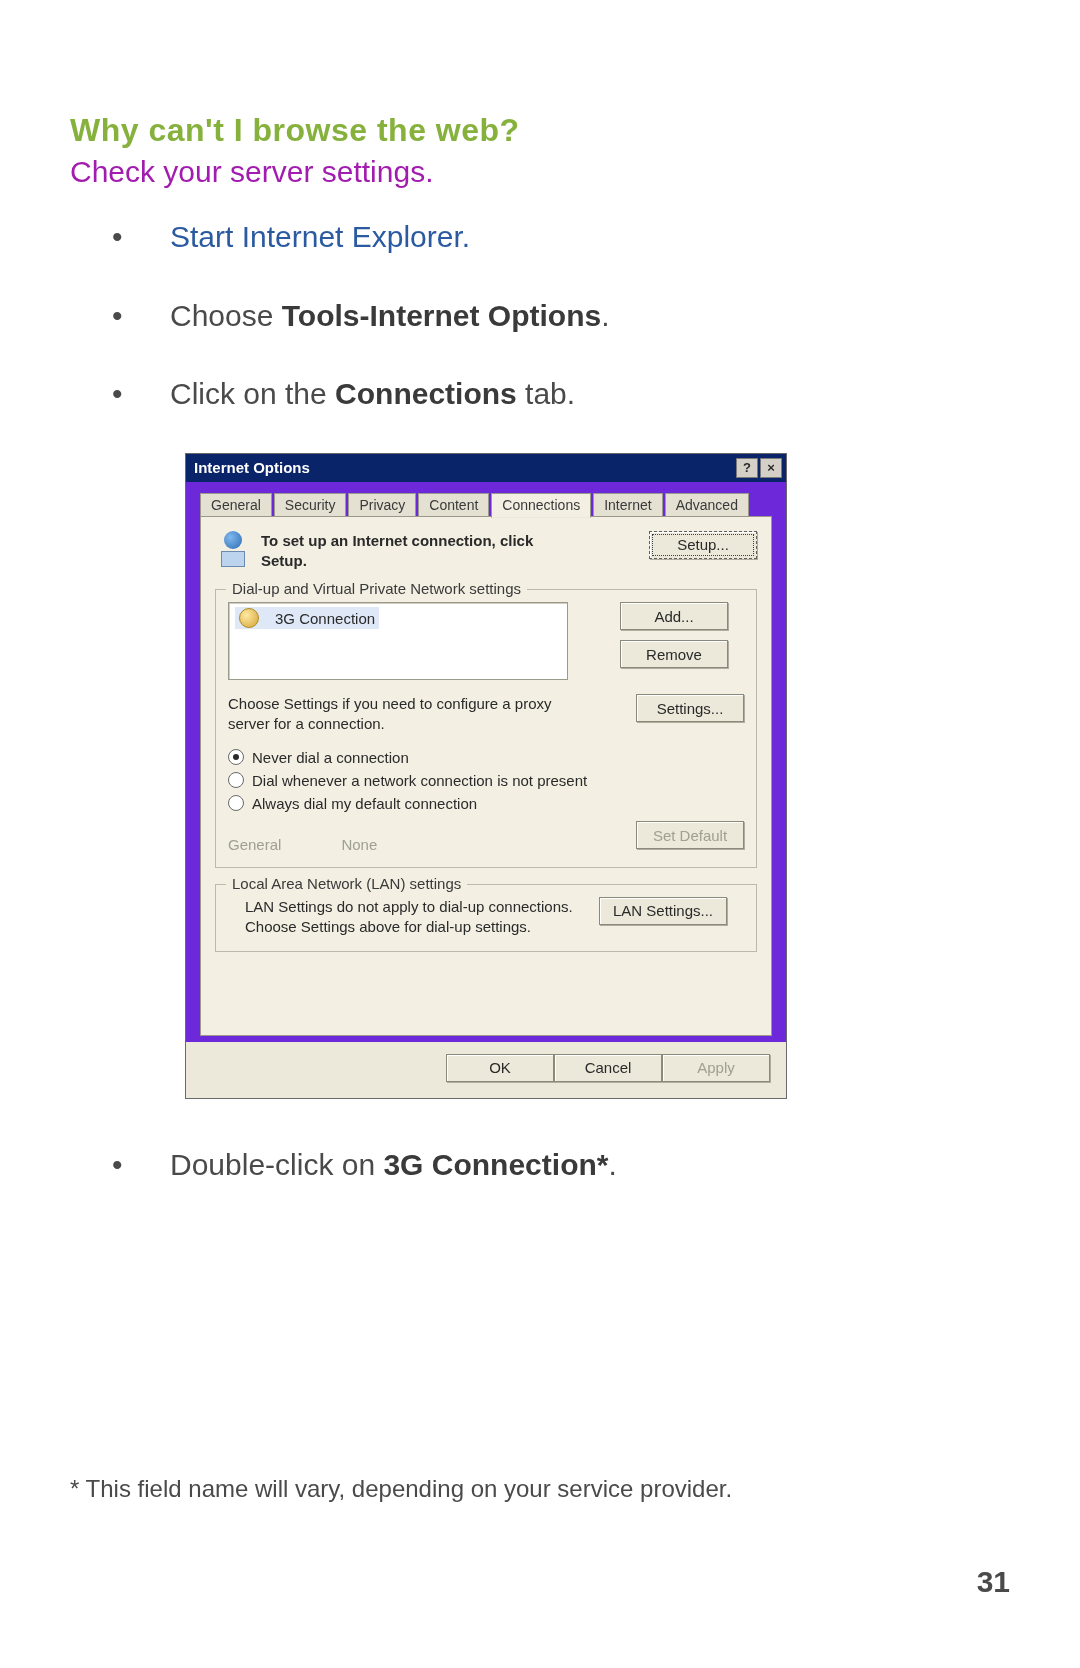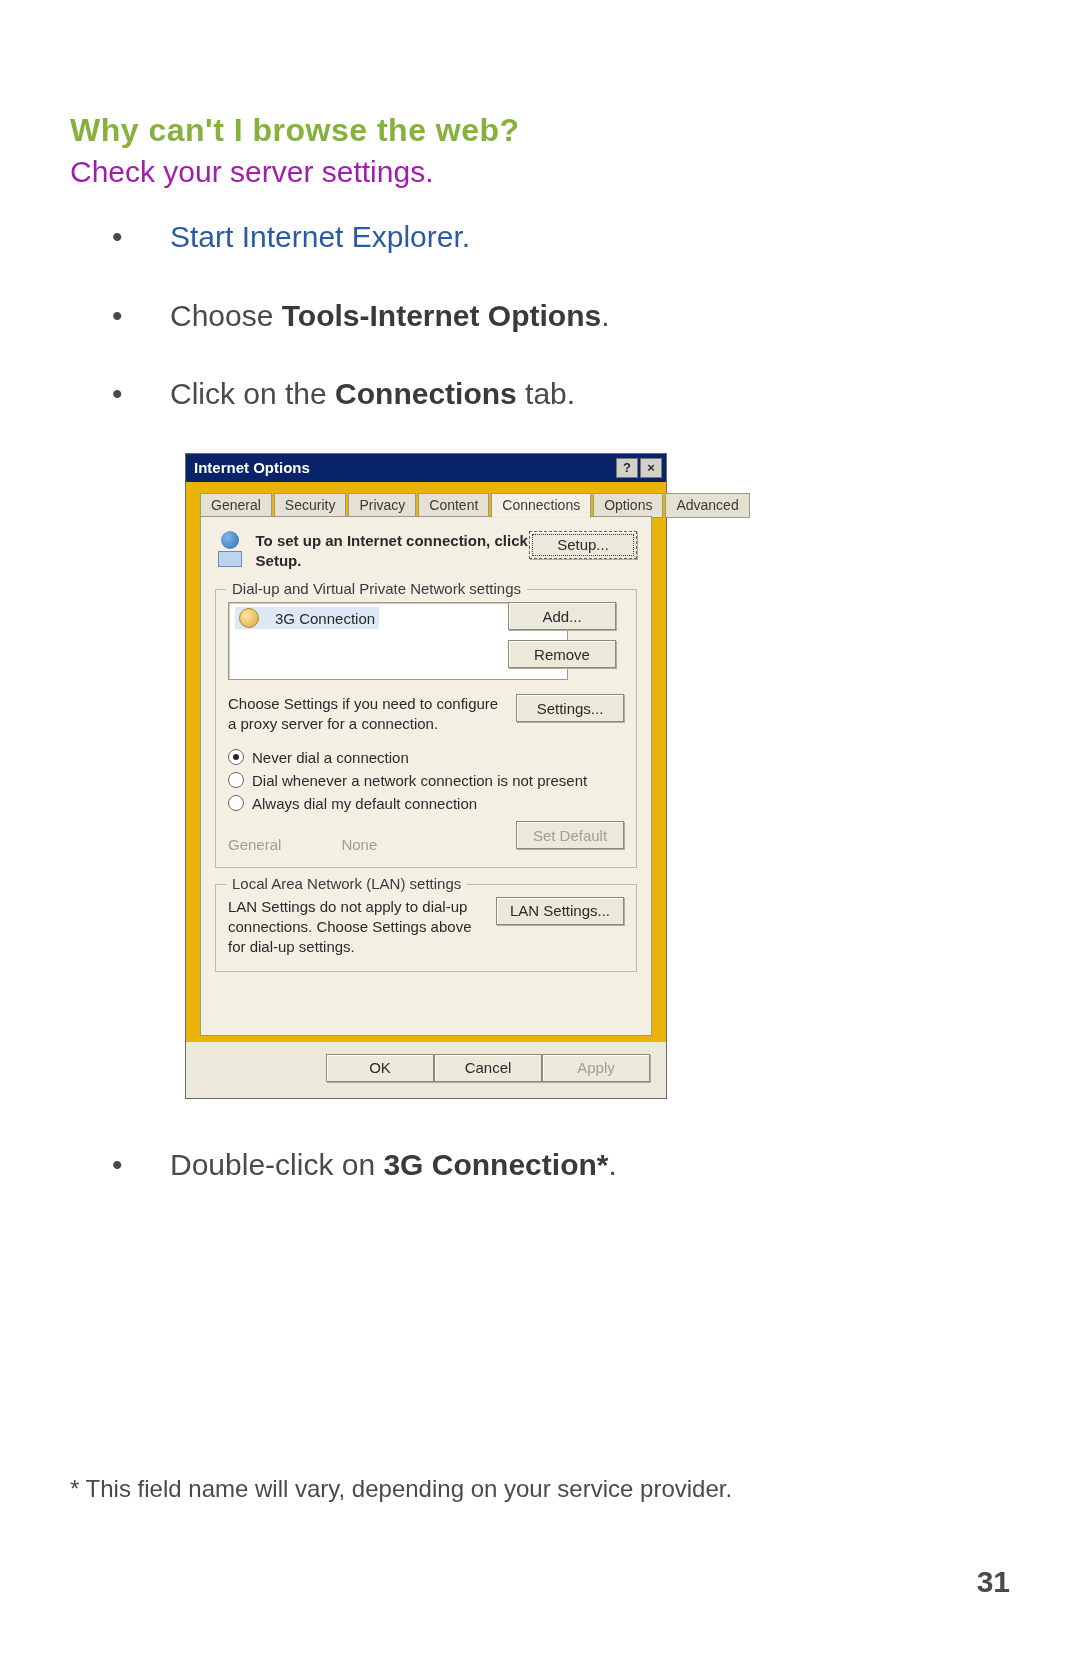--- a/index.html
+++ b/index.html
@@ -52,22 +52,22 @@
   }
   .link-blue { color: #2b5aa0; }
   .bold { font-weight: 700; color: #3a3a3a; }
   .semibold { font-weight: 600; color: #3a3a3a; }
 
   
   .dialog-wrap {
     margin: 10px 0 46px 115px;
   }
   .dialog {
-    width: 482px;
-    background: #eab308;
+    width: 602px;
+    background: #6d28d9;
     border: 1px solid #6a6a6a;
     font-family: Tahoma, "MS Sans Serif", Arial, sans-serif;
     font-size: 15px;
     color: #2a2a2a;
     box-sizing: border-box;
   }
   .titlebar {
     background: #0a246a;
     color: #fff;
     display: flex;
@@ -191,36 +191,36 @@
     padding: 1px 4px;
     width: fit-content;
   }
   .net-icon {
     width: 18px; height: 18px; border-radius: 50%;
     background: radial-gradient(circle at 35% 35%, #ffe9a0, #d4a43a);
     border: 1px solid #b08a20;
   }
   .side-btns {
     position: absolute;
-    right: 8px;
+    right: 16px;
     display: flex; flex-direction: column; gap: 10px;
   }
   .flex-between { display: flex; justify-content: space-between; align-items: flex-start; gap: 14px; }
   .radio-row { display: flex; align-items: center; gap: 8px; margin: 6px 0; font-size: 15px; }
   .radio {
     width: 14px; height: 14px; border-radius: 50%;
     background: #fff; border: 1px solid #6a6a6a;
     display: inline-flex; align-items: center; justify-content: center;
   }
   .radio.checked::after {
     content: ""; width: 6px; height: 6px; border-radius: 50%; background: #2a2a2a;
   }
   .dim { color: #a0a090; }
   .current-row { display: flex; gap: 60px; margin-top: 18px; font-size: 15px; }
-  .lan-row { display: flex; justify-content: flex-start; align-items: flex-start; gap: 14px; }
+  .lan-row { display: flex; justify-content: center; align-items: flex-start; gap: 14px; }
   .dlg-footer {
     display: flex; justify-content: flex-end; gap: 0;
     padding: 12px 16px 16px 0;
     background: #ece8da;
   }
 
   .footnote {
     position: absolute;
     left: 70px;
     bottom: 165px;
@@ -266,21 +266,21 @@
         </div>
       </div>
 
       <div class="dialog-body">
         <div class="tabs">
           <div class="tab inactive">General</div>
           <div class="tab inactive">Security</div>
           <div class="tab inactive">Privacy</div>
           <div class="tab inactive">Content</div>
           <div class="tab active">Connections</div>
-          <div class="tab inactive">Options</div>
+          <div class="tab inactive">Internet</div>
           <div class="tab inactive">Advanced</div>
         </div>
 
         <div class="tab-panel">
 
           <div class="row-setup">
             <div class="setup-left">
               <div class="setup-icon">
                 <div class="globe"></div>
                 <div class="mon"></div>

